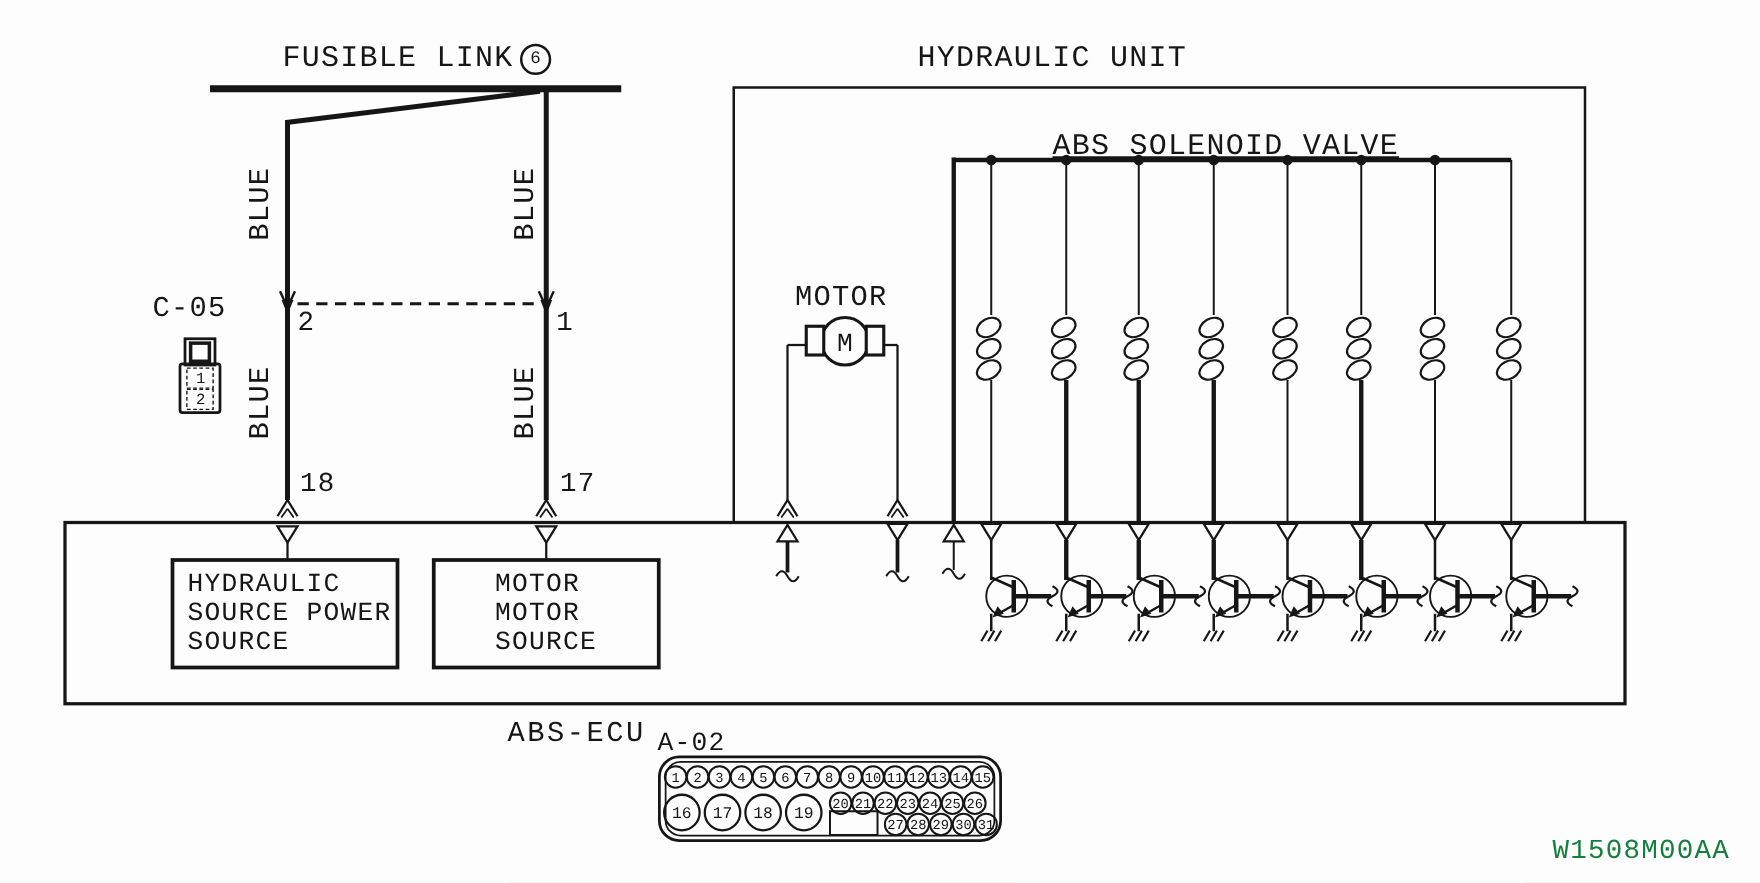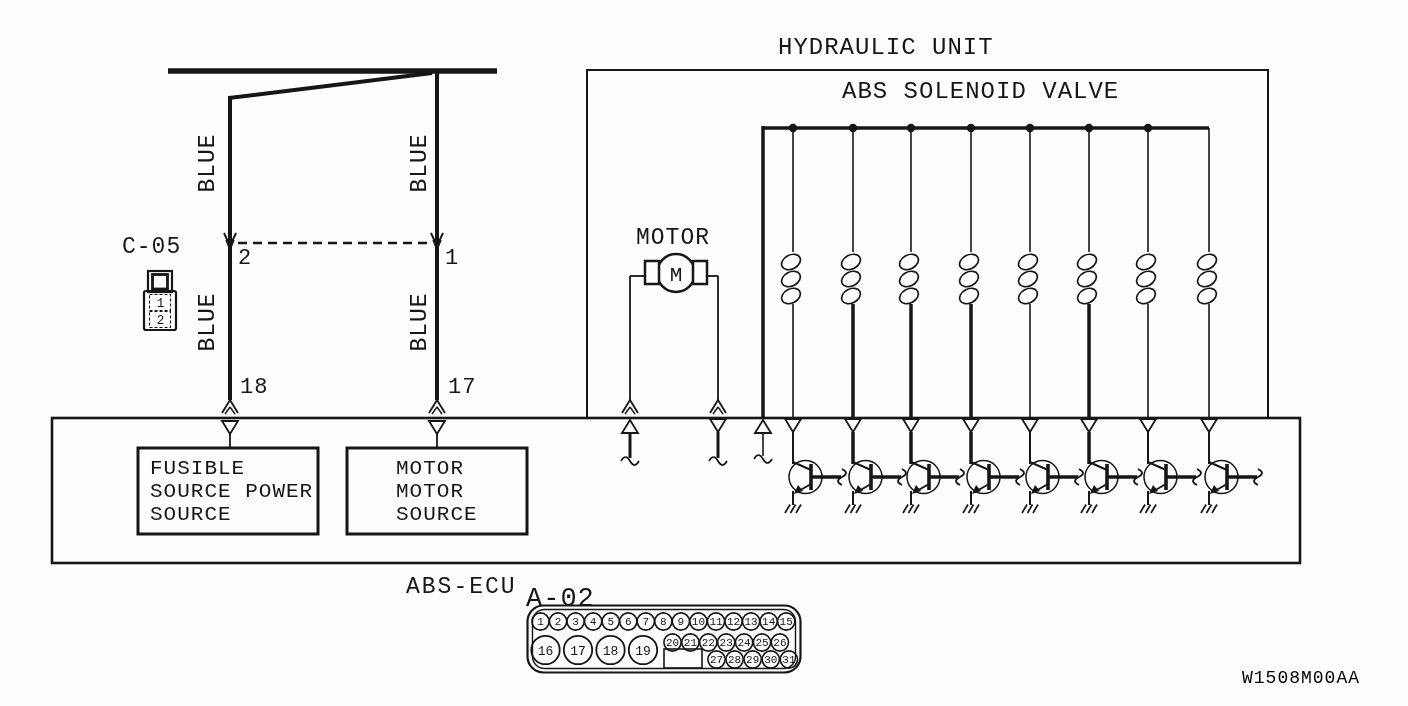--- a/index.html
+++ b/index.html
@@ -12,22 +12,22 @@
   .lbl{position:absolute;white-space:nowrap;letter-spacing:1px;}
   .h1{font-size:24px;}
   .h2{font-size:23px;}
   .num{font-size:22px;}
   .rot{width:92px;text-align:center;transform:rotate(-90deg);font-size:23px;letter-spacing:1px;}
   .circled{
     display:inline-block;width:21px;height:21px;border:2px solid #161616;border-radius:50%;
     font-size:14px;line-height:21px;text-align:center;letter-spacing:0;vertical-align:3px;margin-left:5px;
   }
   .pwr{position:absolute;font-size:21px;line-height:23px;letter-spacing:1px;}
-  .wm{font-size:18px;color:#000000;letter-spacing:1px;}
-  .a02{font-size:27px;}
+  .wm{font-size:22px;color:#15803d;letter-spacing:1px;}
+  .a02{font-size:21px;}
 </style>
 </head>
 <body>
 
 <div class="stage">
 
   <svg id="wires" width="1408" height="706" viewBox="0 0 1408 706">
 
     <g stroke="#161616" fill="none">
       <line x1="168" y1="71" x2="497" y2="71" stroke-width="5.5"></line>
@@ -334,37 +334,40 @@
         <text x="734.6" y="663.3" text-anchor="middle" font-size="11" font-family="&quot;Liberation Mono&quot;,&quot;DejaVu Sans Mono&quot;,monospace" fill="#161616">28</text>
         <circle cx="752.7" cy="659.5" r="8.6" fill="none" stroke="#161616" stroke-width="1.6"></circle>
         <text x="752.7" y="663.3" text-anchor="middle" font-size="11" font-family="&quot;Liberation Mono&quot;,&quot;DejaVu Sans Mono&quot;,monospace" fill="#161616">29</text>
         <circle cx="770.8" cy="659.5" r="8.6" fill="none" stroke="#161616" stroke-width="1.6"></circle>
         <text x="770.8" y="663.3" text-anchor="middle" font-size="11" font-family="&quot;Liberation Mono&quot;,&quot;DejaVu Sans Mono&quot;,monospace" fill="#161616">30</text>
         <circle cx="788.9" cy="659.5" r="8.6" fill="none" stroke="#161616" stroke-width="1.6"></circle>
         <text x="788.9" y="663.3" text-anchor="middle" font-size="11" font-family="&quot;Liberation Mono&quot;,&quot;DejaVu Sans Mono&quot;,monospace" fill="#161616">31</text>
       </g>
   </svg>
 
-  <div class="lbl h1" style="left:734px;top:34px;margin-left:44px;">HYDRAULIC UNIT</div>
-  <div class="lbl h1" style="left:842px;top:78px;">ABS SOLENOID VALVE</div>
+  <div class="lbl h1" style="left:226px;top:34px;">
+    <span>FUSIBLE LINK</span><span class="circled">6</span>
+  </div>
+  <div class="lbl h1" style="left:734px;top:34px;">HYDRAULIC UNIT</div>
+  <div class="lbl h1" style="left:842px;top:104px;text-decoration:underline;">ABS SOLENOID VALVE</div>
   <div class="lbl h2" style="left:636px;top:225px;">MOTOR</div>
   <div class="lbl h2" style="left:122px;top:234px;">C-05</div>
 
   <div class="lbl rot" style="left:162px;top:150px;">BLUE</div>
   <div class="lbl rot" style="left:374px;top:150px;">BLUE</div>
   <div class="lbl rot" style="left:162px;top:309px;">BLUE</div>
   <div class="lbl rot" style="left:374px;top:309px;">BLUE</div>
 
   <div class="lbl num" style="left:238px;top:246px;">2</div>
   <div class="lbl num" style="left:445px;top:246px;">1</div>
   <div class="lbl num" style="left:240px;top:375px;">18</div>
   <div class="lbl num" style="left:448px;top:375px;">17</div>
 
   <div class="pwr" style="left:150px;top:457px;">
-    <div>FUSIBLE</div>
+    <div>HYDRAULIC</div>
     <div>SOURCE POWER</div>
     <div>SOURCE</div>
   </div>
   <div class="pwr" style="left:396px;top:457px;">
     <div>MOTOR</div>
     <div>MOTOR</div>
     <div>SOURCE</div>
   </div>
 
   <div class="lbl h2" style="left:406px;top:574px;letter-spacing:2px;">ABS-ECU</div>

